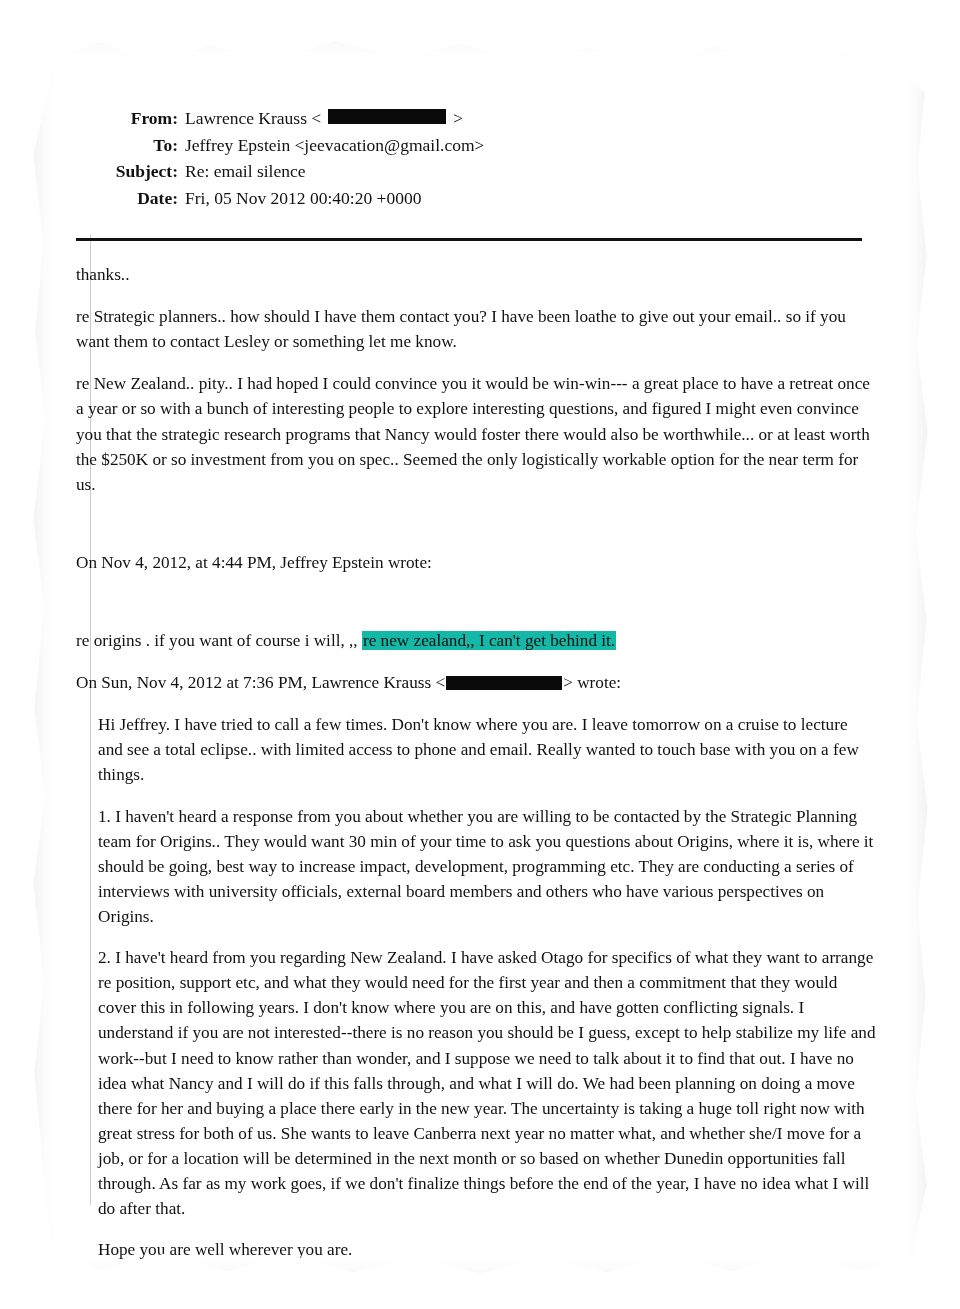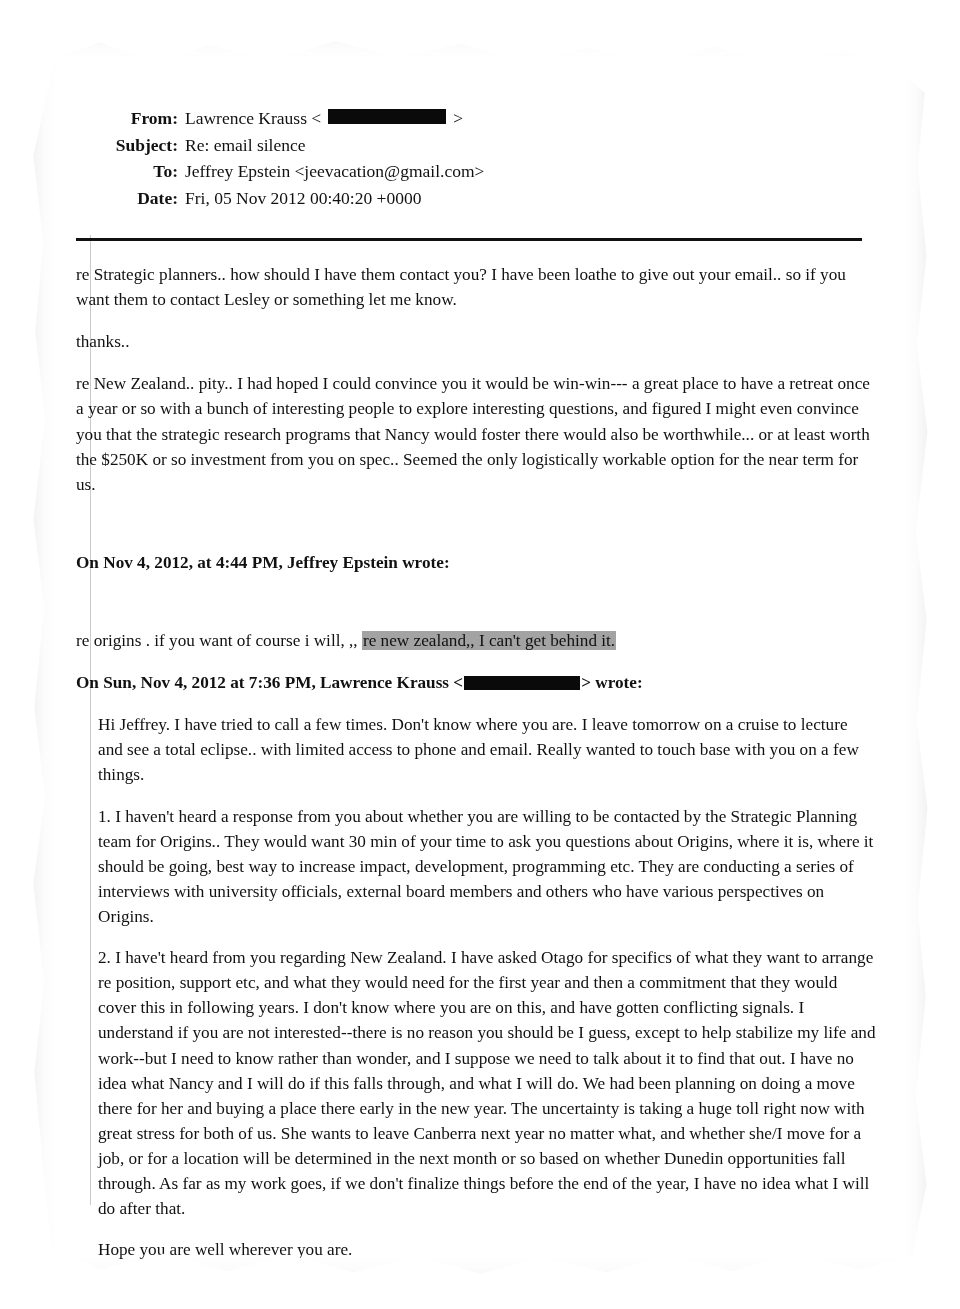--- a/index.html
+++ b/index.html
@@ -127,35 +127,34 @@
     line-height: 1.46;
     text-align: left;
   }
   .body p {
     margin: 0 0 17px 0;
   }
   .spacer-lg { height: 36px; }
 
   .reply-head {
     margin: 0 0 12px 0;
-    font-weight: bold;
   }
 
   .inner-quote {
     margin-left: 22px;
     margin-top: 12px;
   }
   .inner-quote p { margin: 0 0 16px 0; }
 
   .origins-line {
     margin: 0 0 22px 10px;
     font-size: 17.2px;
   }
   .hl {
-    background: #a3a3a3;
+    background: #14b8a6;
     padding: 0 1px;
   }
 
   .sign {
     margin: 0;
   }
 </style>
 </head>
 <body>
 
@@ -169,43 +168,43 @@
       <div class="hdr-row">
         <div class="hdr-label">From:</div>
         <div class="hdr-value">
           <span>Lawrence Krauss &lt;</span>
             <span class="redaction from"></span>
             <span>&gt;</span>
         </div>
       </div>
 
       <div class="hdr-row">
+        <div class="hdr-label">To:</div>
+        <div class="hdr-value">Jeffrey Epstein &lt;jeevacation@gmail.com&gt;</div>
+      </div>
+
+      <div class="hdr-row">
         <div class="hdr-label">Subject:</div>
         <div class="hdr-value">Re: email silence</div>
       </div>
 
       <div class="hdr-row">
-        <div class="hdr-label">To:</div>
-        <div class="hdr-value">Jeffrey Epstein &lt;jeevacation@gmail.com&gt;</div>
-      </div>
-
-      <div class="hdr-row">
         <div class="hdr-label">Date:</div>
         <div class="hdr-value">Fri, 05 Nov 2012 00:40:20 +0000</div>
       </div>
 
     </div>
 
     <div class="hrule"></div>
 
     <div class="body">
 
+      <p>thanks..</p>
+
       <p>re Strategic planners.. how should I have them contact you?  I have been loathe to give out your email.. so if you want them to contact Lesley or something let me know.</p>
-
-      <p>thanks..</p>
 
       <p>re New Zealand.. pity.. I had hoped I could convince you it would be win-win--- a great place to have a retreat once a year or so with a bunch of interesting people to explore interesting questions, and figured I might even convince you that the strategic research programs that Nancy would foster there would also be worthwhile... or at least worth the $250K or so investment from you on spec..  Seemed the only logistically workable option for the near term for us.</p>
 
       <div class="spacer-lg"></div>
 
       <p class="reply-head">On Nov 4, 2012, at 4:44 PM, Jeffrey Epstein wrote:</p>
 
       <div class="spacer-lg"></div>
 
       <p class="origins-line"><span>re origins .   if you want of course i will,   ,,  </span><span class="hl">re new zealand,, I can't get behind it.</span></p>

